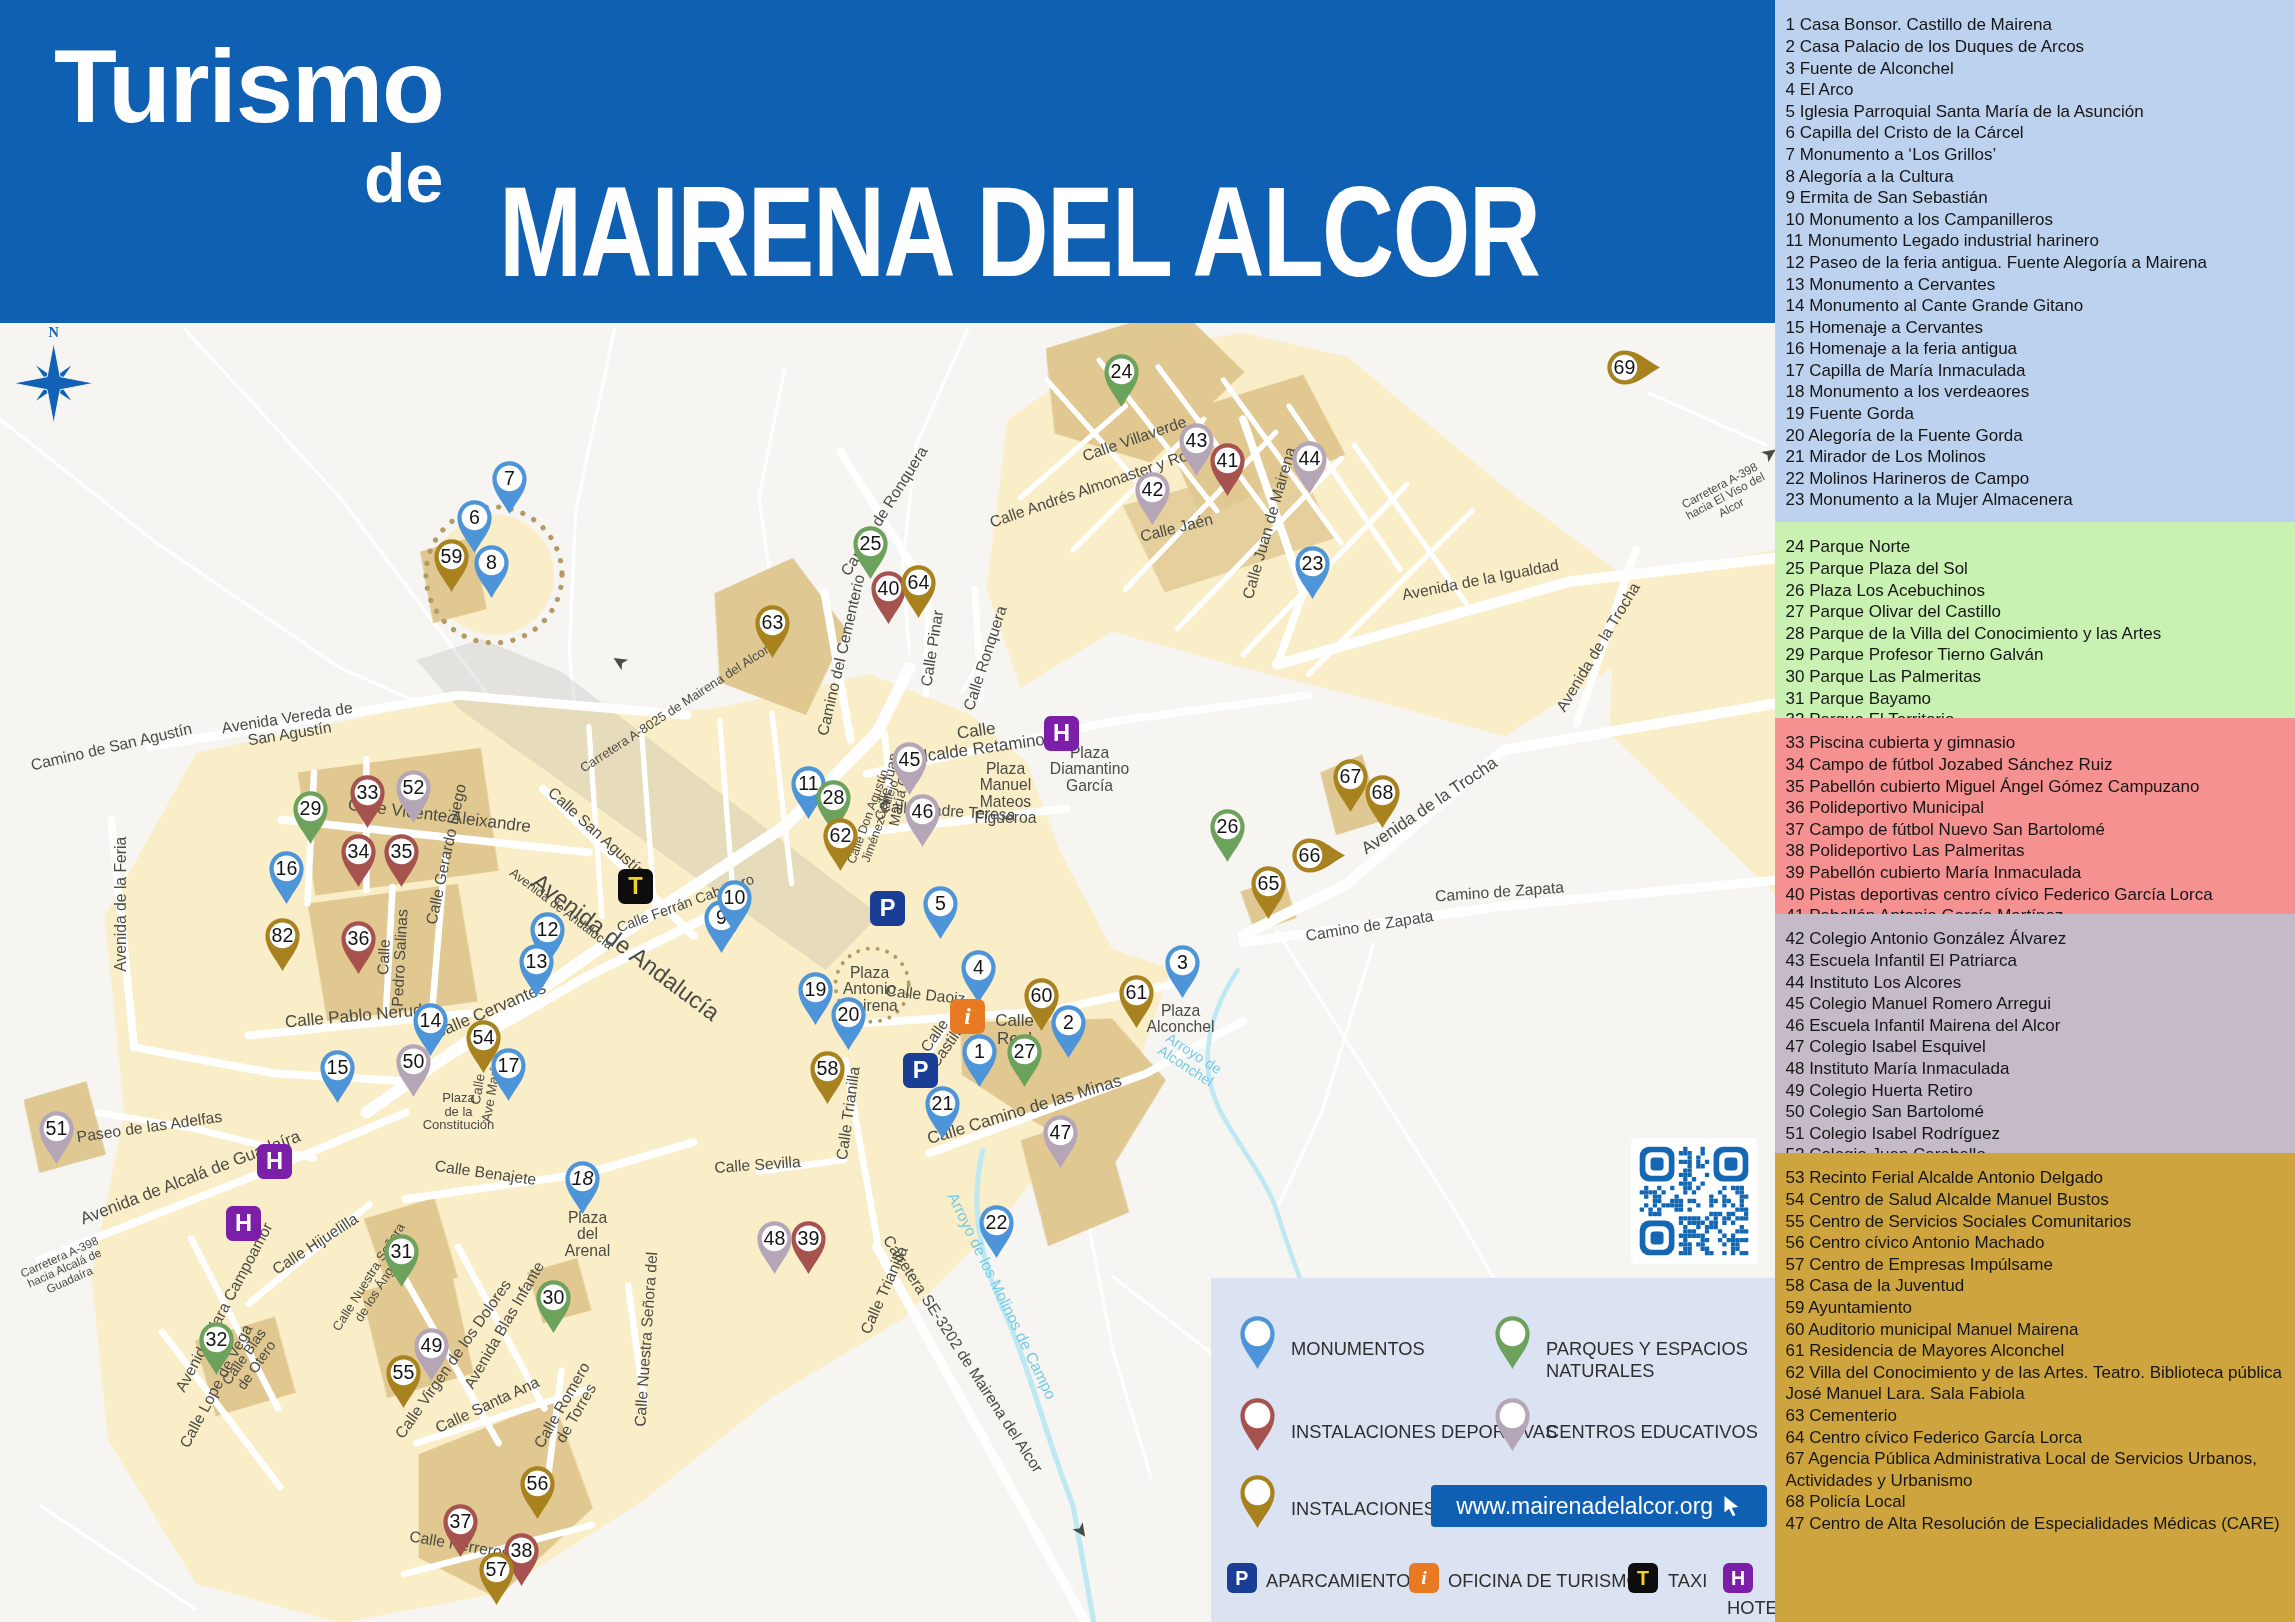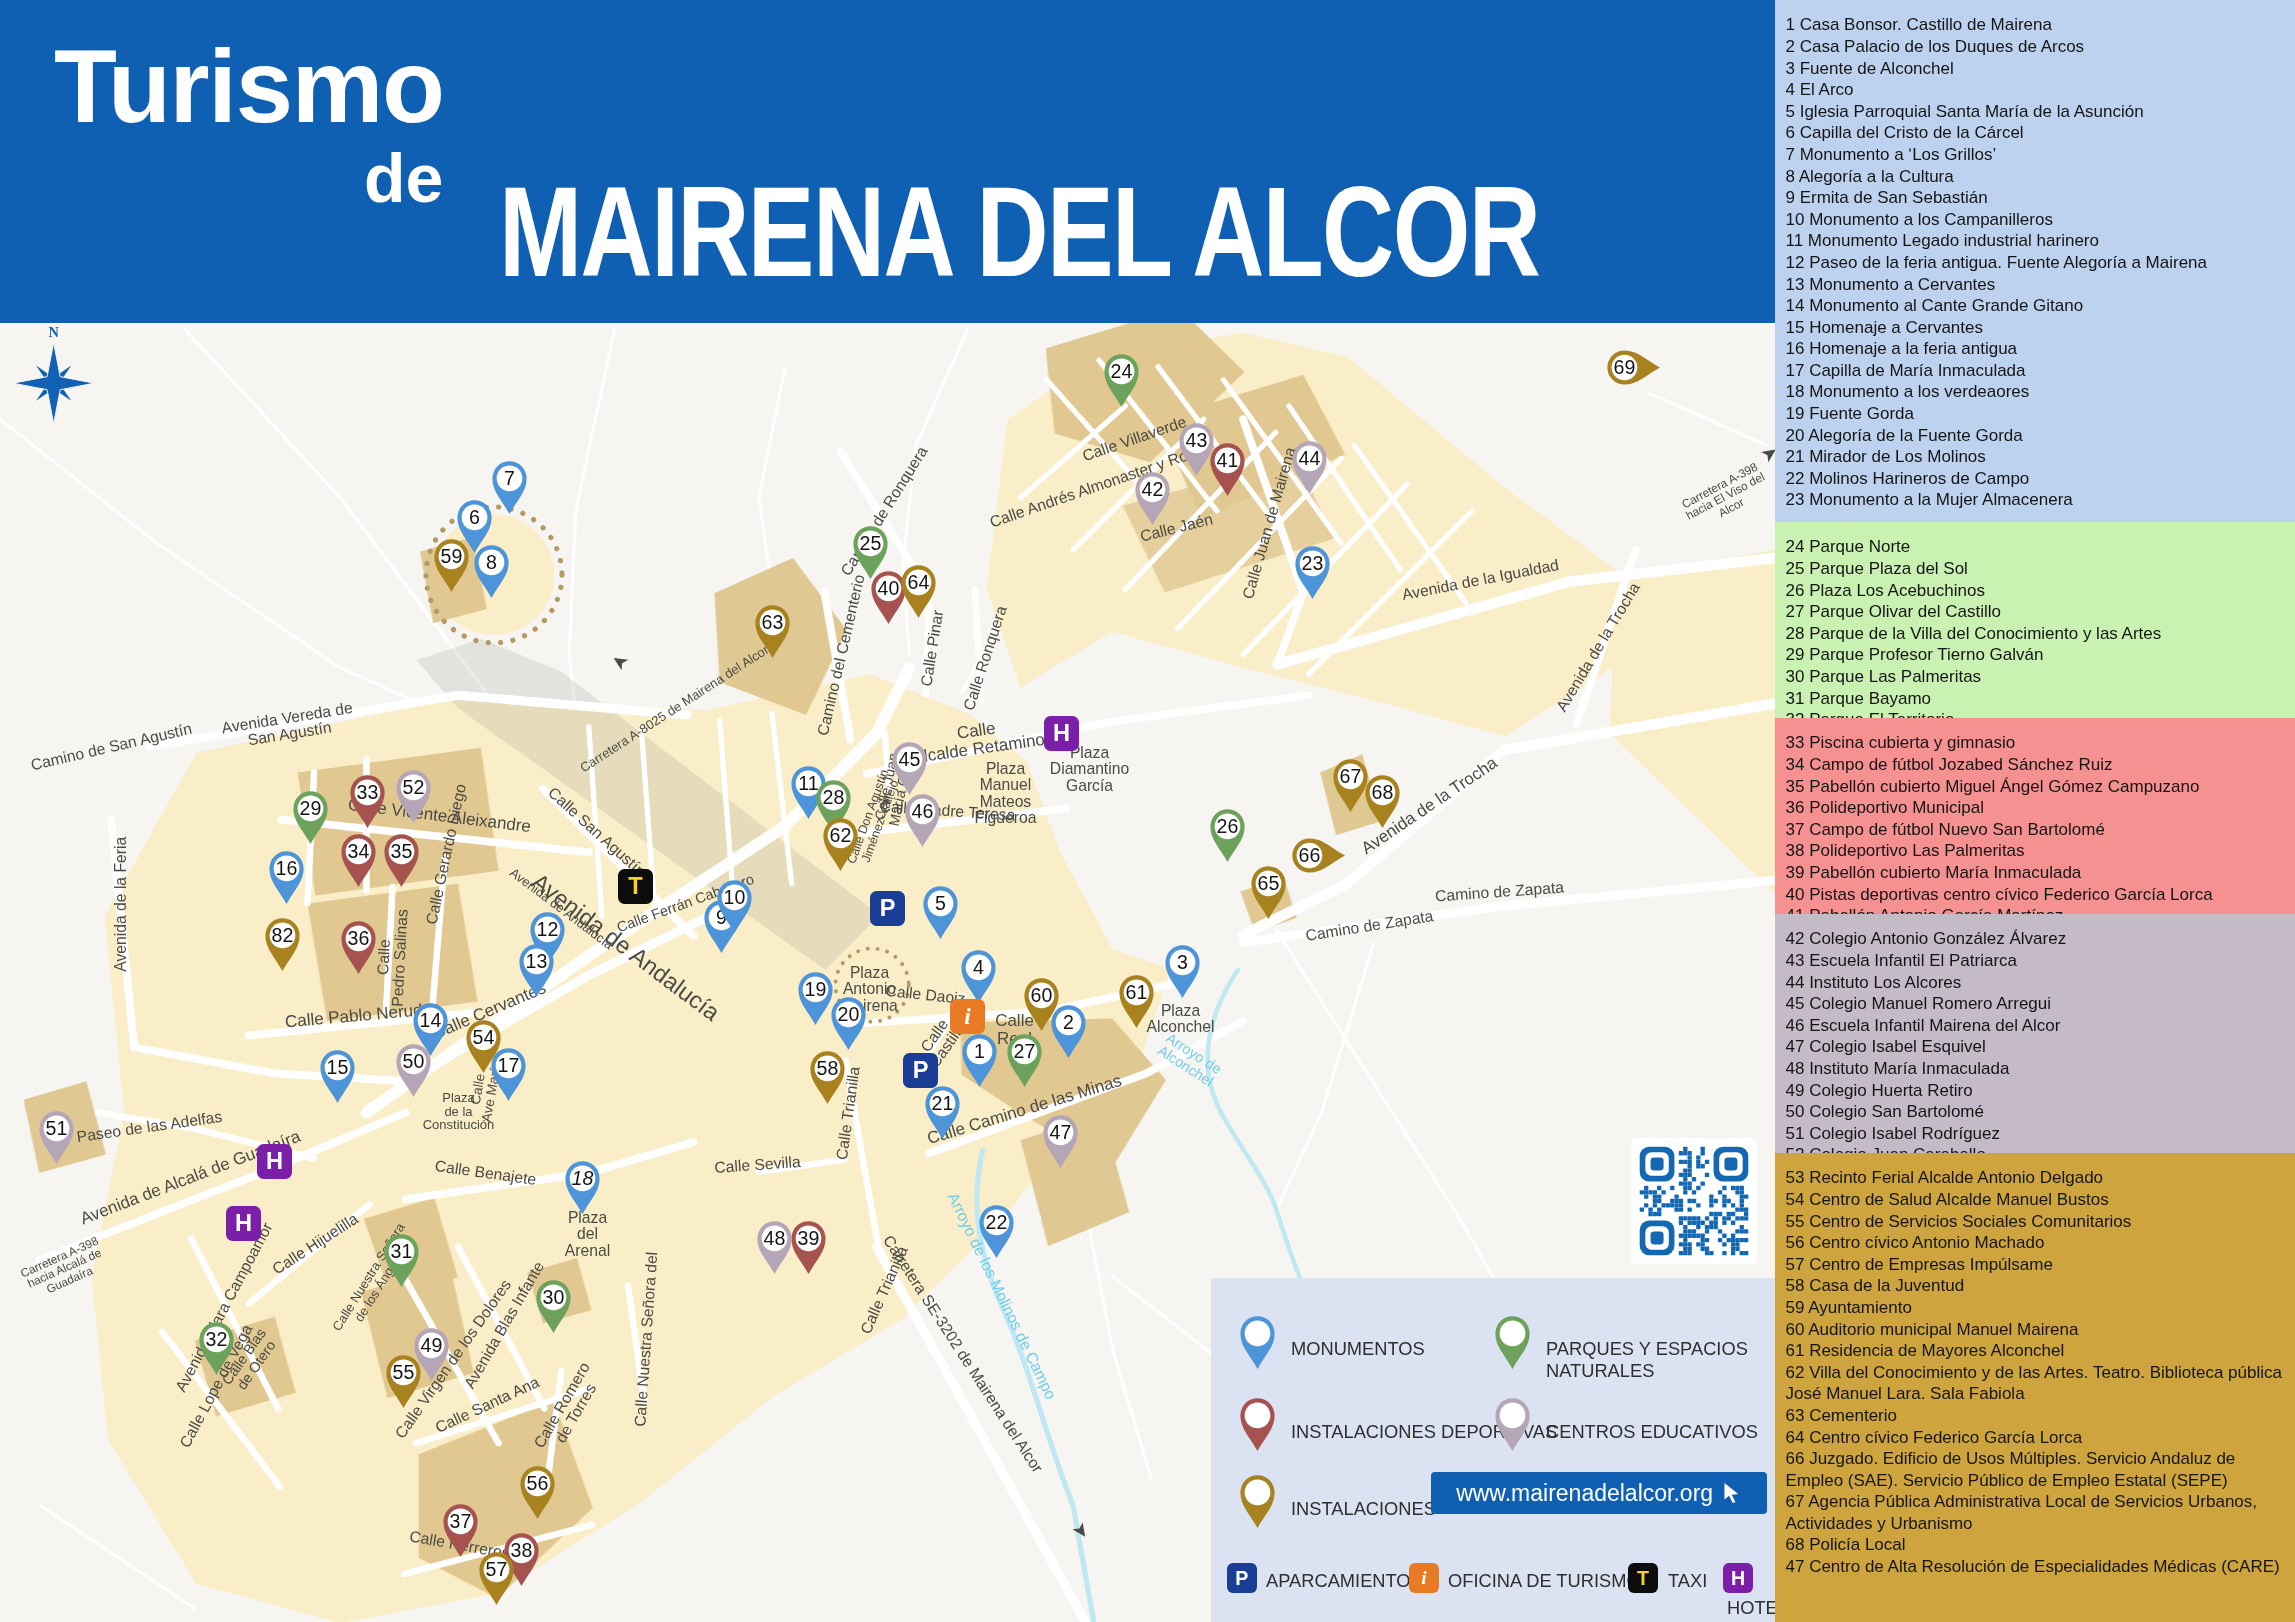--- a/index.html
+++ b/index.html
@@ -23,21 +23,21 @@
   .street.water{color:#74cbe8;}
   .pin{position:absolute;}
   .pin .num{position:absolute;left:0;top:7.2px;width:37px;text-align:center;font-size:19.6px;color:#141414;}
   .pin.right .num{left:0;top:7.2px;width:37px;}
   .sq{position:absolute;width:35px;height:35px;border-radius:6.5px;display:flex;align-items:center;justify-content:center;
       font-size:23.6px;font-weight:700;color:#fff;}
   
   #legend{position:absolute;left:1211px;top:955px;width:565px;height:346px;background:#dbe3f2;}
   .lg-label{position:absolute;font-size:18.3px;color:#2e2e2e;}
   .lpin{position:absolute;}
-  #website{position:absolute;left:220px;top:194px;width:336px;height:42px;background:#0f5fb2;border-radius:3.9px;
+  #website{position:absolute;left:220px;top:207px;width:336px;height:42px;background:#0f5fb2;border-radius:3.9px;
            display:flex;align-items:center;justify-content:center;gap:9.2px;color:#fff;font-size:23px;cursor:pointer;}
   .lg-sq{position:absolute;width:30px;height:30px;border-radius:5.9px;display:flex;align-items:center;justify-content:center;
          font-size:19.6px;font-weight:700;color:#fff;}
   
   #qr{position:absolute;left:1631px;top:815px;width:126px;height:126px;background:#fdfdfd;border-radius:6.5px;}
 </style>
 </head>
 <body>
 
 <div id="page">
@@ -856,21 +856,20 @@
         <div class="it">55 Centro de Servicios Sociales Comunitarios</div>
         <div class="it">56 Centro cívico Antonio Machado</div>
         <div class="it">57 Centro de Empresas Impúlsame</div>
         <div class="it">58 Casa de la Juventud</div>
         <div class="it">59 Ayuntamiento</div>
         <div class="it">60 Auditorio municipal Manuel Mairena</div>
         <div class="it">61 Residencia de Mayores Alconchel</div>
         <div class="it">62 Villa del Conocimiento y de las Artes. Teatro. Biblioteca pública José Manuel Lara. Sala Fabiola</div>
         <div class="it">63 Cementerio</div>
         <div class="it">64 Centro cívico Federico García Lorca</div>
-        <div class="it">66 Juzgado. Edificio de Usos Múltiples. Servicio Andaluz de Empleo (SAE). Servicio Público de Empleo Estatal (SEPE)</div>
         <div class="it">67 Agencia Pública Administrativa Local de Servicios Urbanos, Actividades y Urbanismo</div>
         <div class="it">68 Policía Local</div>
         <div class="it">47 Centro de Alta Resolución de Especialidades Médicas (CARE)</div>
       </div>
     </div>
 
 </div>
 
 
 </body></html>

